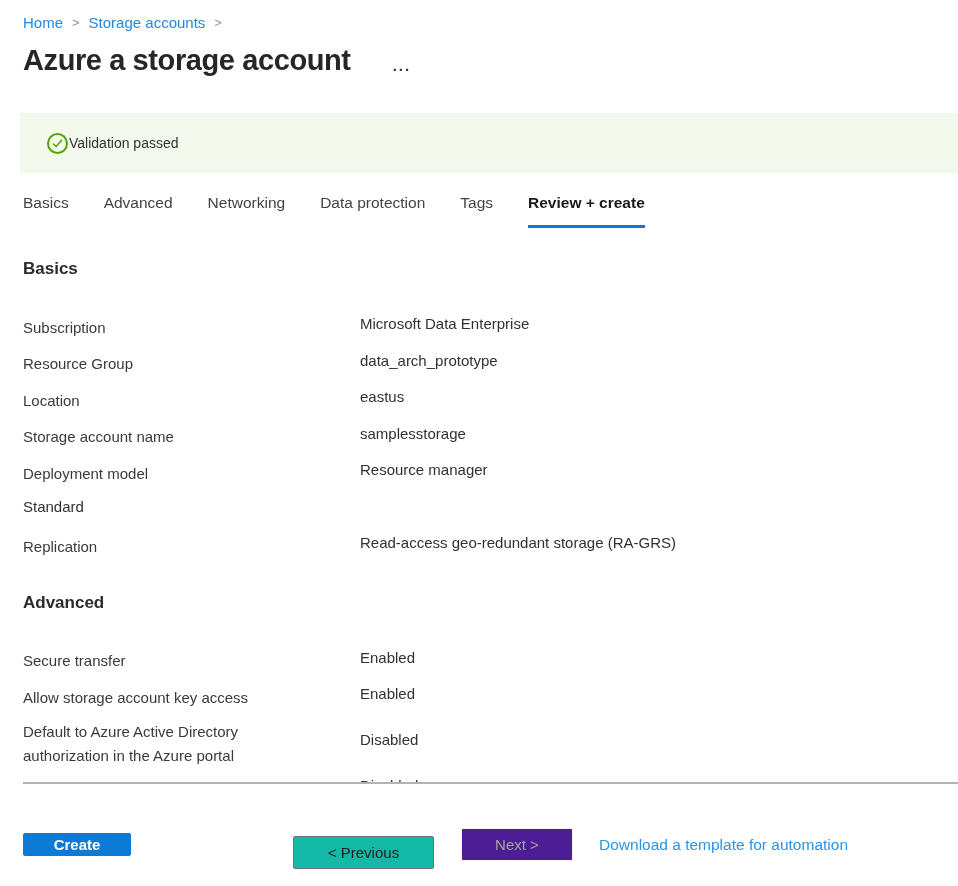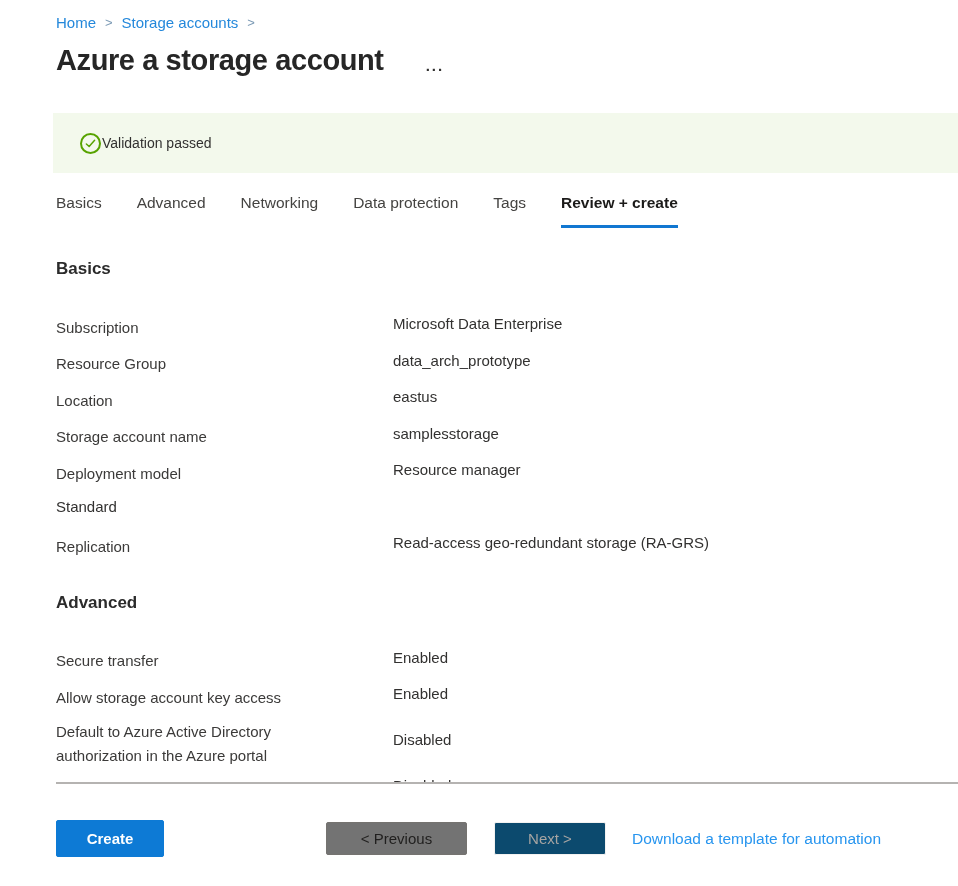--- a/index.html
+++ b/index.html
@@ -4,21 +4,21 @@
 <style>
   * { box-sizing: border-box; }
   html, body {
     margin: 0; padding: 0;
     background: #ffffff;
     width: 958px; min-height: 886px;
     font-family: "Liberation Sans", sans-serif;
     color: #323130;
     -webkit-font-smoothing: antialiased;
   }
-  .page { width: 958px; height: 886px; overflow: hidden; display: flex; flex-direction: column; padding-left: 33px; }
+  .page { width: 958px; height: 886px; overflow: hidden; display: flex; flex-direction: column; }
 
   
   .content { height: 782px; overflow: hidden; position: relative; }
 
   
   .breadcrumb { padding: 14px 0 0 23px; font-size: 15px; display: flex; align-items: center; }
   .breadcrumb .crumb { color: #2488db; text-decoration: none; cursor: pointer; }
   .breadcrumb .sep { color: #7b9ab5; margin: 0 9px; font-size: 13px; }
 
   
@@ -51,25 +51,25 @@
   .row .label { width: 337px; flex: none; font-size: 15px; color: #3b3a39;
                 padding-top: 7px; line-height: 24px; padding-right: 40px; }
   .row .value { font-size: 15px; color: #323130; line-height: 20px; }
 
   .rows-advanced { margin-top: 27px; }
 
   
   .divider { border: none; border-top: 2px solid #b5b3b1; margin: 0 0 0 23px; height: 0; }
   .footer { display: flex; align-items: center; padding-top: 36px; }
   .btn { font-family: inherit; font-size: 15px; border-radius: 2px; cursor: pointer; }
-  .btn-create { margin-left: 23px; width: 108px; height: 37px; background: #0d7ad5;
+  .btn-create { margin-left: 23px; width: 108px; height: 23px; background: #0d7ad5;
                 border: 1px solid #0d7ad5; color: #ffffff; font-weight: 700; }
-  .btn-previous { margin-left: 162px; width: 141px; height: 33px; background: #737373;
-                  border: 1px solid #757370; color: #201f1e; }
-  .btn-next { margin-left: 27px; width: 112px; height: 33px; background: #0c4a6e;
+  .btn-previous { margin-left: 162px; width: 141px; height: 33px; background: #14b8a6;
+                  border: 1px solid #757370; color: #201f1e; margin-top: 16px; }
+  .btn-next { margin-left: 27px; width: 112px; height: 33px; background: #4c1d95;
               border: 1px solid #f3f2f1; color: #a6a4a2; cursor: default; }
   .download-link { margin-left: 26px; font-size: 15.5px; color: #2795ef; text-decoration: none;
                    cursor: pointer; }
 </style>
 </head>
 <body>
 
 <div class="page">
   <div class="content">
 

